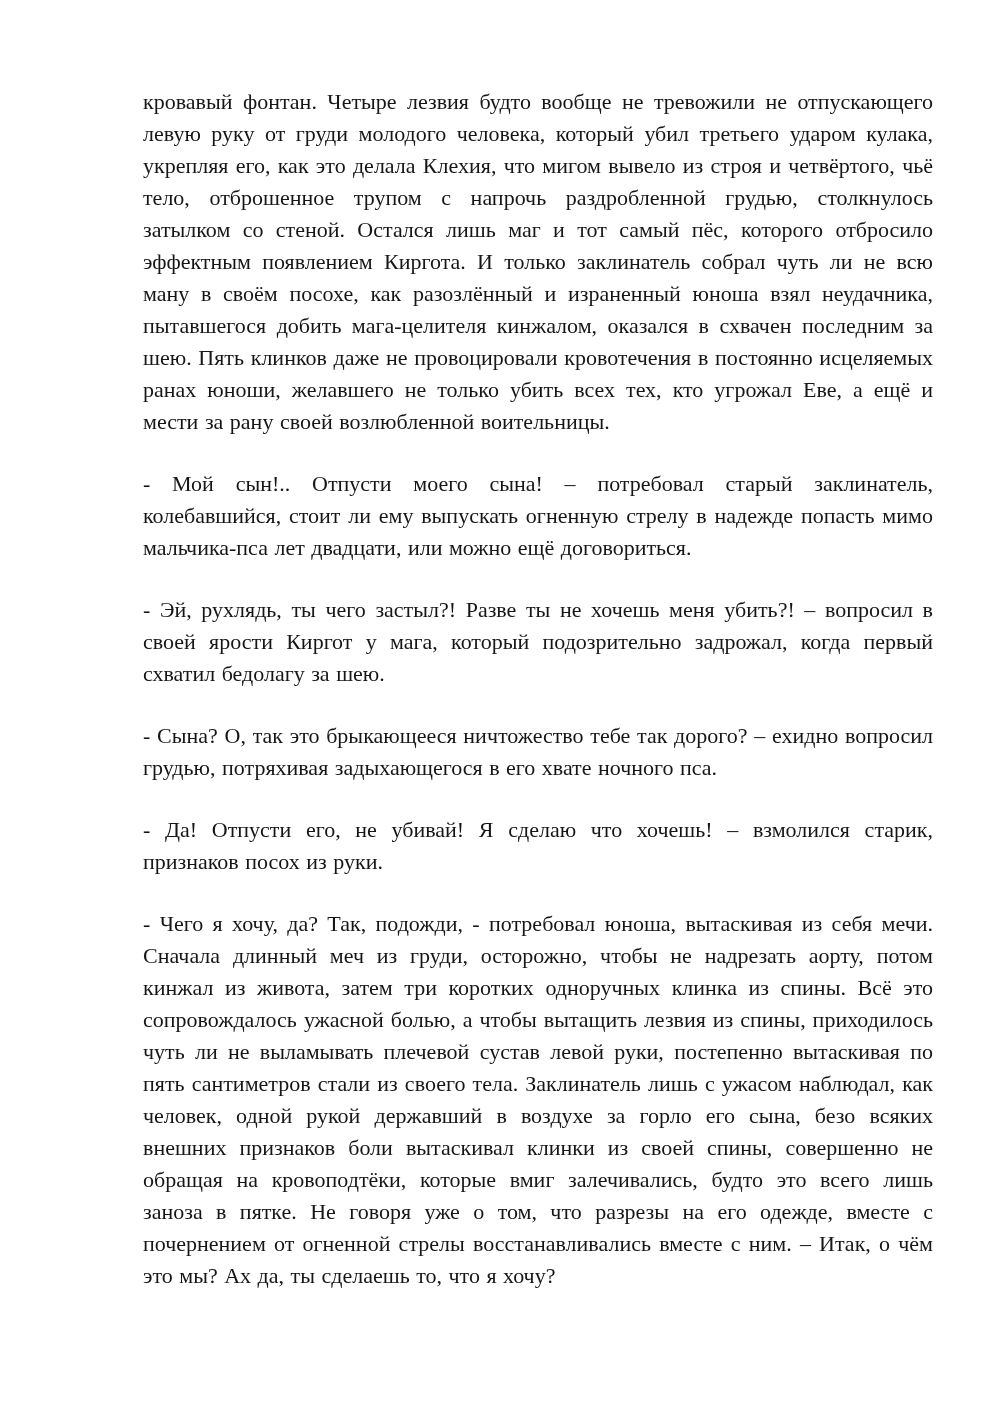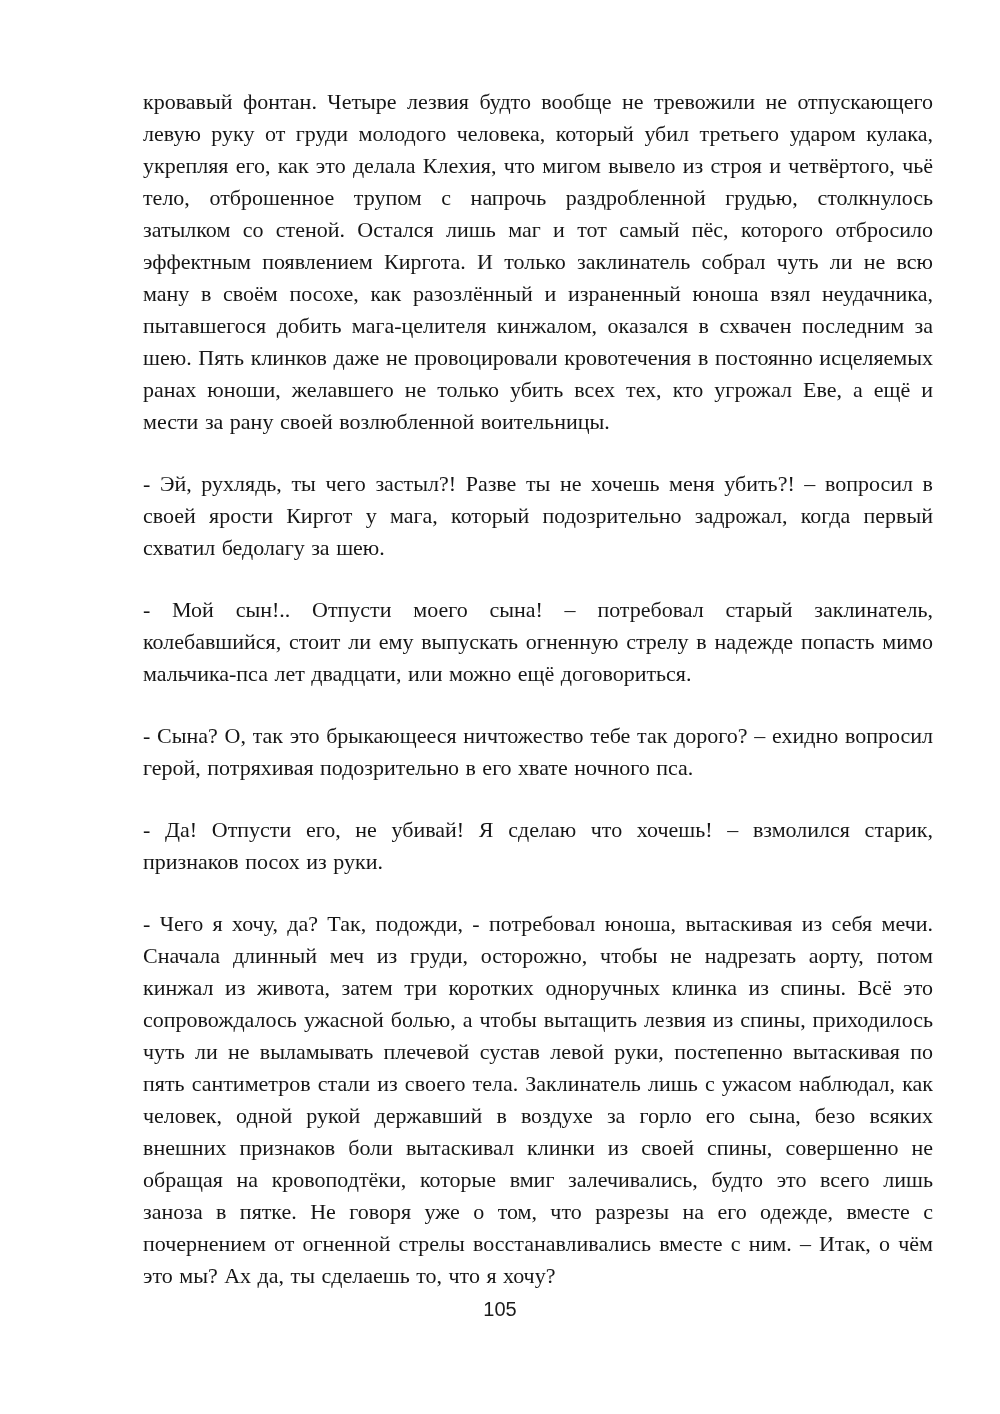--- a/index.html
+++ b/index.html
@@ -41,20 +41,19 @@
     font-size: 20px;
     color: #1a1a1a;
   }
 </style>
 </head>
 <body>
 
 <div class="page">
   <div class="text-block">
     <p class="body-paragraph">кровавый фонтан. Четыре лезвия будто вообще не тревожили не отпускающего левую руку от груди молодого человека, который убил третьего ударом кулака, укрепляя его, как это делала Клехия, что мигом вывело из строя и четвёртого, чьё тело, отброшенное трупом с напрочь раздробленной грудью, столкнулось затылком со стеной. Остался лишь маг и тот самый пёс, которого отбросило эффектным появлением Киргота. И только заклинатель собрал чуть ли не всю ману в своём посохе, как разозлённый и израненный юноша взял неудачника, пытавшегося добить мага-целителя кинжалом, оказался в схвачен последним за шею. Пять клинков даже не провоцировали кровотечения в постоянно исцеляемых ранах юноши, желавшего не только убить всех тех, кто угрожал Еве, а ещё и мести за рану своей возлюбленной воительницы.</p>
+    <p class="body-paragraph">- Мой сын!.. Отпусти моего сына! – потребовал старый заклинатель, колебавшийся, стоит ли ему выпускать огненную стрелу в надежде попасть мимо мальчика-пса лет двадцати, или можно ещё договориться.</p>
     <p class="body-paragraph">- Эй, рухлядь, ты чего застыл?! Разве ты не хочешь меня убить?! – вопросил в своей ярости Киргот у мага, который подозрительно задрожал, когда первый схватил бедолагу за шею.</p>
-    <p class="body-paragraph">- Мой сын!.. Отпусти моего сына! – потребовал старый заклинатель, колебавшийся, стоит ли ему выпускать огненную стрелу в надежде попасть мимо мальчика-пса лет двадцати, или можно ещё договориться.</p>
-    <p class="body-paragraph">- Сына? О, так это брыкающееся ничтожество тебе так дорого? – ехидно вопросил герой, потряхивая подозрительно в его хвате ночного пса.</p>
+    <p class="body-paragraph">- Сына? О, так это брыкающееся ничтожество тебе так дорого? – ехидно вопросил грудью, потряхивая задыхающегося в его хвате ночного пса.</p>
     <p class="body-paragraph">- Да! Отпусти его, не убивай! Я сделаю что хочешь! – взмолился старик, признаков посох из руки.</p>
     <p class="body-paragraph">- Чего я хочу, да? Так, подожди, - потребовал юноша, вытаскивая из себя мечи. Сначала длинный меч из груди, осторожно, чтобы не надрезать аорту, потом кинжал из живота, затем три коротких одноручных клинка из спины. Всё это сопровождалось ужасной болью, а чтобы вытащить лезвия из спины, приходилось чуть ли не выламывать плечевой сустав левой руки, постепенно вытаскивая по пять сантиметров стали из своего тела. Заклинатель лишь с ужасом наблюдал, как человек, одной рукой державший в воздухе за горло его сына, безо всяких внешних признаков боли вытаскивал клинки из своей спины, совершенно не обращая на кровоподтёки, которые вмиг залечивались, будто это всего лишь заноза в пятке. Не говоря уже о том, что разрезы на его одежде, вместе с почернением от огненной стрелы восстанавливались вместе с ним. – Итак, о чём это мы? Ах да, ты сделаешь то, что я хочу?</p>
   </div>
-  <div class="page-number">105</div>
 </div>
 
 </body></html>

